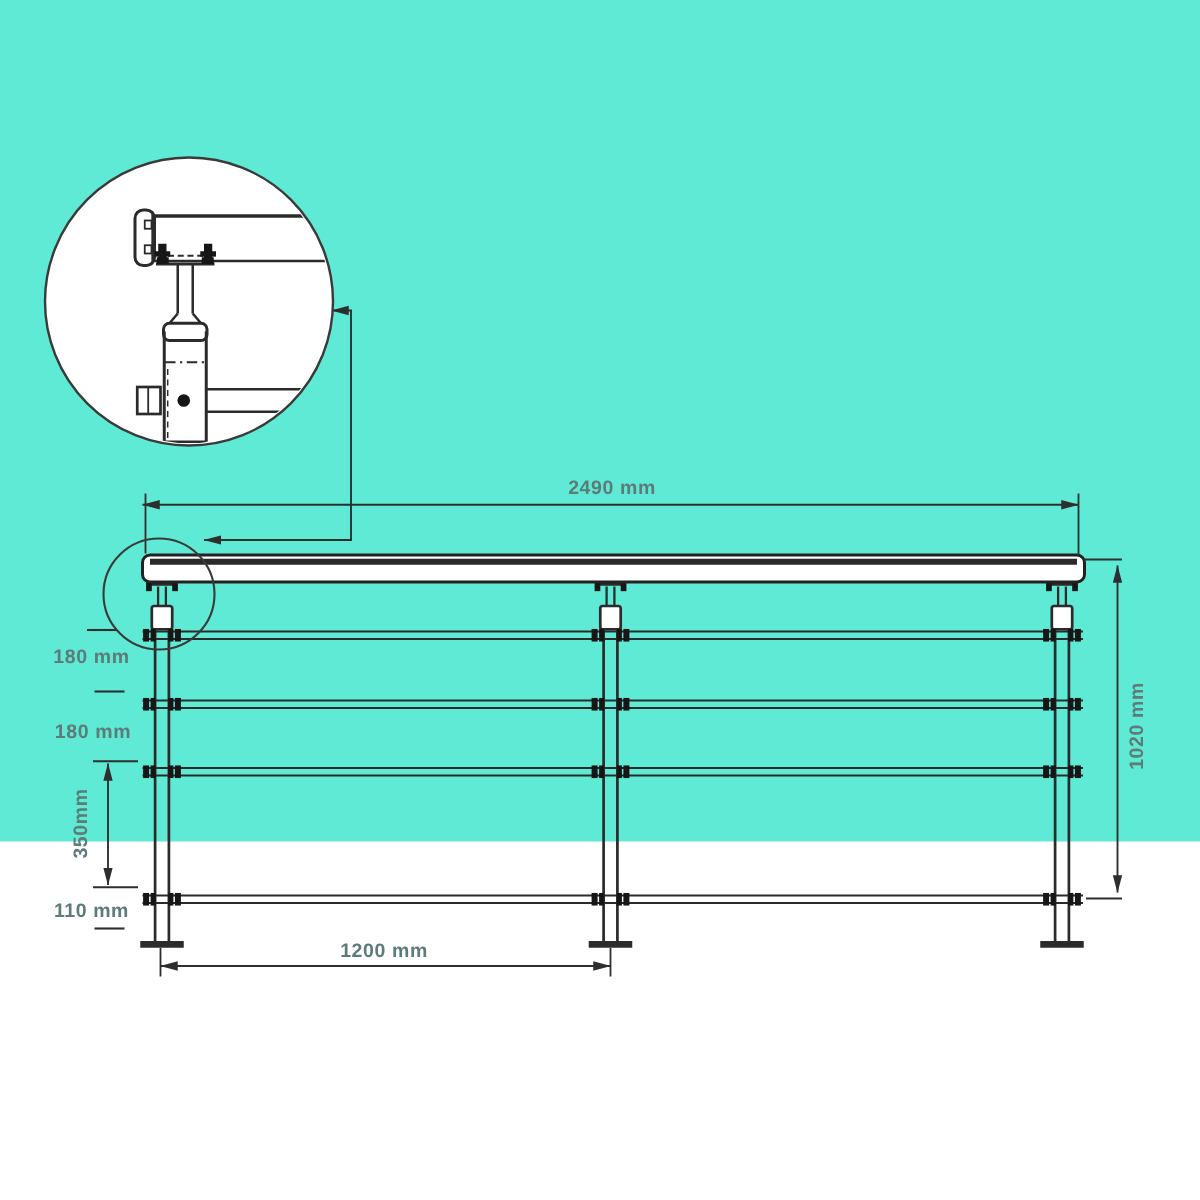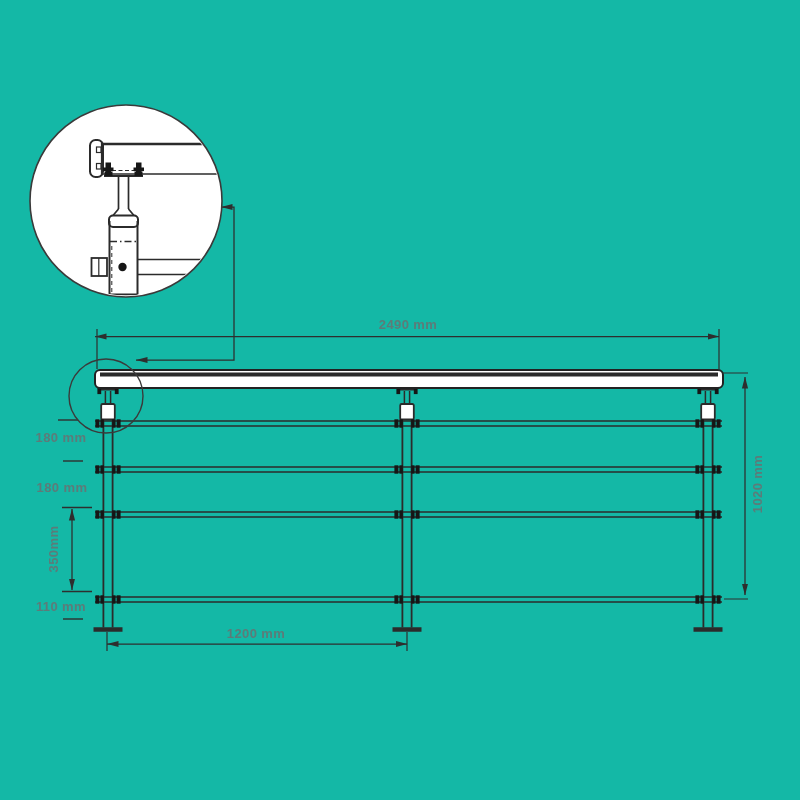--- a/index.html
+++ b/index.html
@@ -3,21 +3,21 @@
 <meta charset="utf-8">
 <style>
   html,body{
     margin:0;
     padding:0;
     width:800px;
     height:800px;
     background:#ffffff;
     font-family:"Liberation Sans", sans-serif;
   }
-  .stage{ width:800px; height:800px; position:relative; background:#14b8a6; }
+  .stage{ width:800px; height:561px; position:relative; background:#5eead4; }
   svg{ display:block; }
   .ln   { stroke:#2b2b2b; fill:none; }
   .dim  { stroke:#2e2e2e; stroke-width:1.25; fill:none; }
   .ext  { stroke:#2e2e2e; stroke-width:1.2;  fill:none; }
   .tick { stroke:#2e2e2e; stroke-width:1.4;  fill:none; }
   .dim-text{
     font-family:"Liberation Sans", sans-serif;
     font-size:13px;
     font-weight:600;
     letter-spacing:0.4px;

